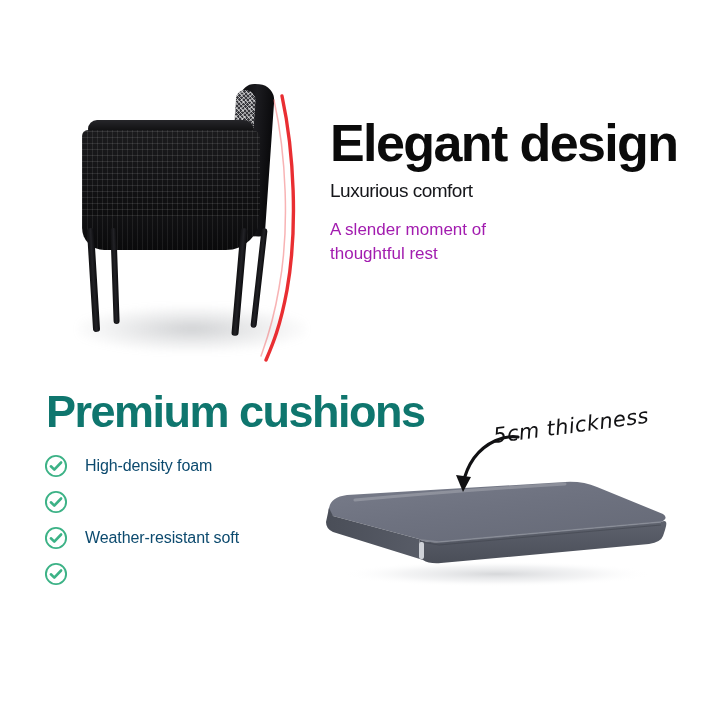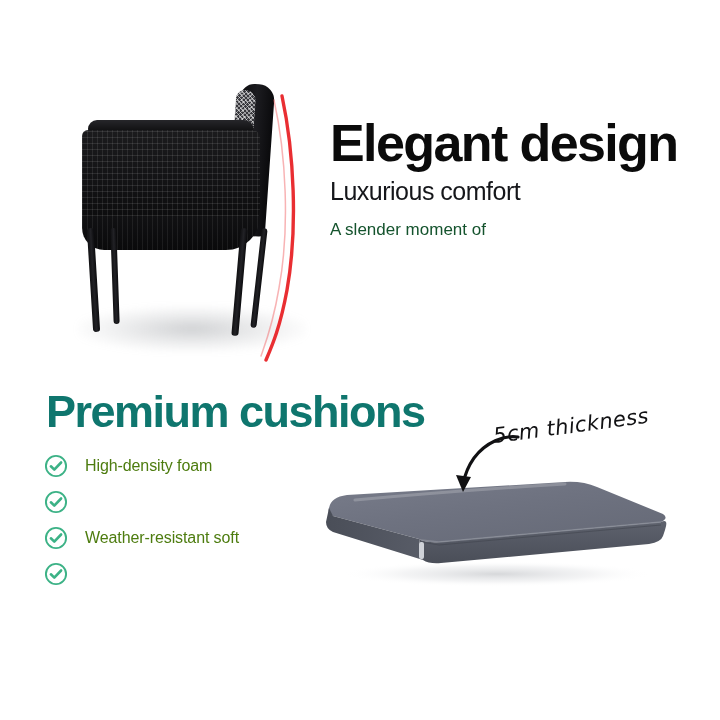--- a/index.html
+++ b/index.html
@@ -34,34 +34,34 @@
     font-size: 52px;
     line-height: 54px;
     font-weight: bold;
     letter-spacing: -1.6px;
     color: #0b0b0b;
     margin: 0;
     white-space: nowrap;
   }
   .subhead {
     font-family: "Liberation Sans", sans-serif;
-    font-size: 25px;
+    font-size: 19px;
     line-height: 30px;
     font-weight: normal;
     letter-spacing: -0.5px;
     color: #15161a;
     margin: 6px 0 0 0;
     white-space: nowrap;
   }
   .bodycopy {
     font-family: "Liberation Sans", sans-serif;
     font-size: 17px;
     line-height: 24px;
     font-weight: normal;
-    color: #14532d;
+    color: #a21caf;
     margin: 12px 0 0 0;
   }
   .bodycopy span { display: block; }
 
   
   .chair-stage {
     position: absolute;
     left: 60px;
     top: 78px;
     width: 265px;
@@ -205,21 +205,21 @@
     width: 24px;
     height: 24px;
     flex: 0 0 24px;
     margin-right: 17px;
     display: block;
   }
   .feature-label {
     font-family: "Liberation Sans", sans-serif;
     font-size: 16px;
     line-height: 20px;
-    color: #4d7c0f;
+    color: #0c4a6e;
     letter-spacing: -0.1px;
     white-space: nowrap;
   }
 
   
   .cushion-stage {
     position: absolute;
     left: 315px;
     top: 470px;
     width: 360px;
@@ -273,20 +273,21 @@
       <path d="M222 18 C 234 74, 238 150, 227 212 C 220 250, 212 268, 206 282" fill="none" stroke="#e8252a" stroke-width="3.4" stroke-linecap="round" opacity="0.96"></path>
       <path d="M214 22 C 226 76, 230 150, 219 210 C 213 246, 206 264, 201 278" fill="none" stroke="#f2676a" stroke-width="1.5" stroke-linecap="round" opacity="0.5"></path>
     </svg>
   </div>
 
   <div class="panel-top-text">
     <h1 class="headline">Elegant design</h1>
     <h2 class="subhead">Luxurious comfort</h2>
     <p class="bodycopy">
       <span>A slender moment of</span>
+      <span>thoughtful rest</span>
     </p>
   </div>
 
   <div class="heading-cushions">Premium cushions</div>
 
   <div class="feature-list">
 
     <div class="feature-row">
       <svg class="feature-icon" viewBox="0 0 24 24">
         <circle cx="12" cy="12" r="10.1" fill="none" stroke="#3cb286" stroke-width="1.9"></circle>

